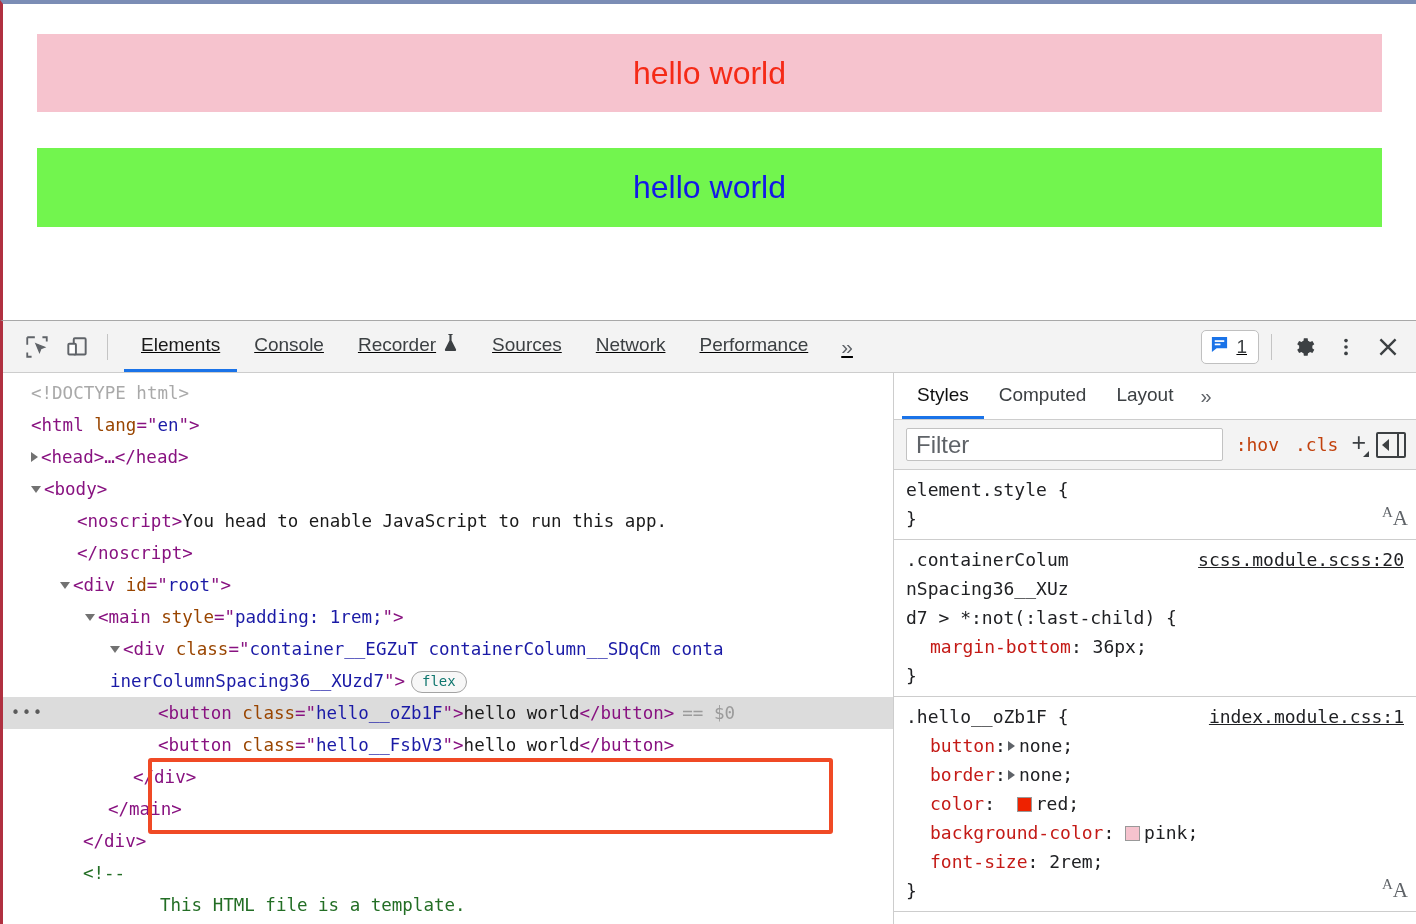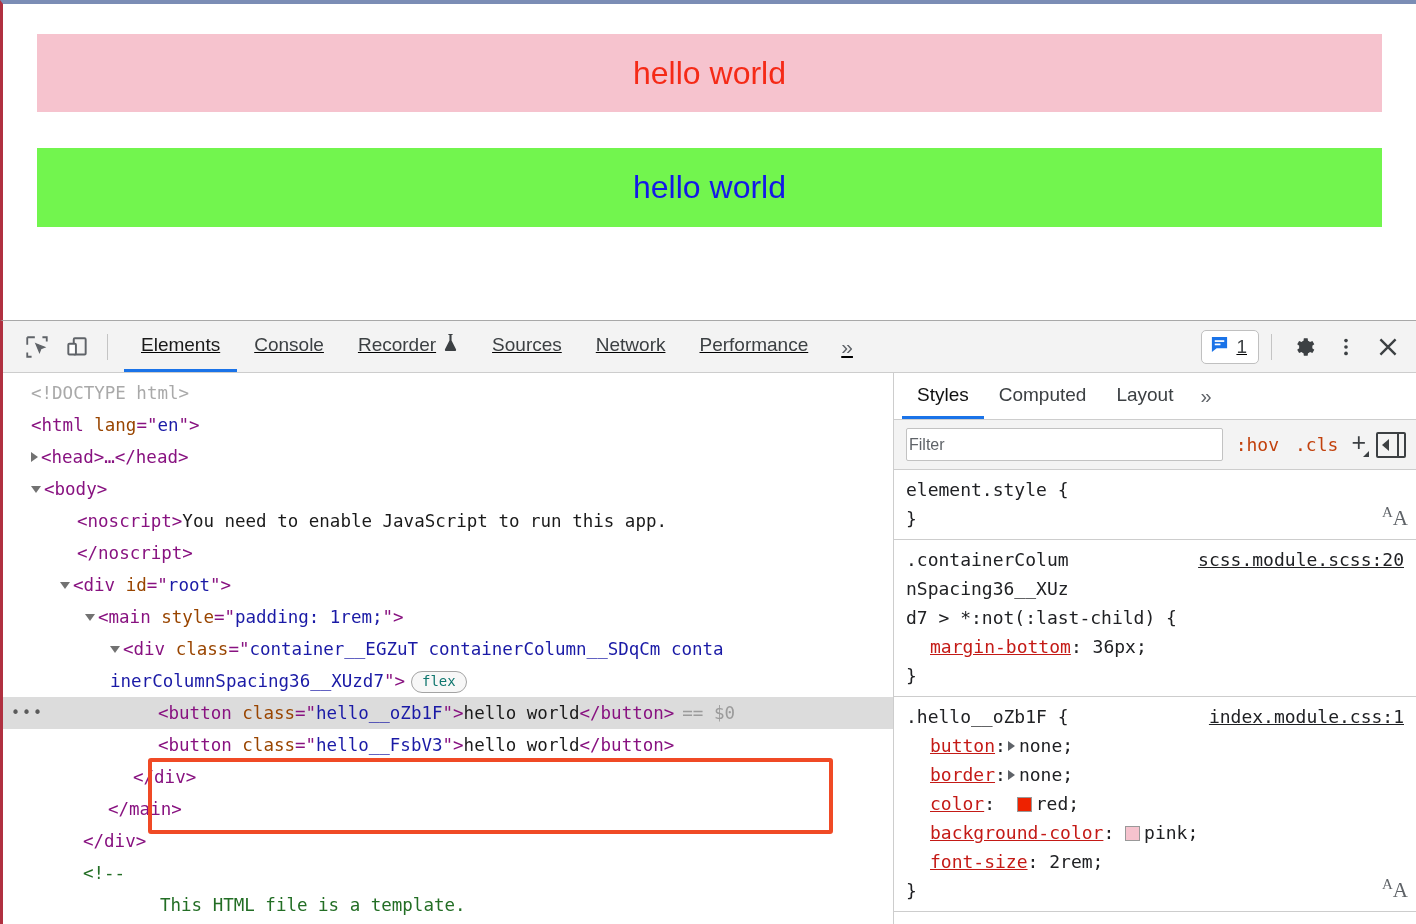--- a/index.html
+++ b/index.html
@@ -262,22 +262,22 @@
     padding: 0 10px 0 12px;
     border-bottom: 1px solid #cdcdcd;
     background: #f3f3f3;
   }
   .filter-input {
     flex: 1;
     height: 33px;
     border: 1px solid #c2c2c2;
     border-radius: 2px;
     background: #fff;
-    font-size: 16px;
-    padding: 0 2px;
+    font-size: 24px;
+    padding: 0 9px;
     color: #202124;
     font-family: "Liberation Sans", sans-serif;
     min-width: 0;
   }
   .filter-input::placeholder { color: #5f6368; }
   .hov-btn, .cls-btn {
     font-family: "DejaVu Sans Mono", monospace;
     font-size: 18px;
     color: #c2410c;
     cursor: pointer;
@@ -342,21 +342,21 @@
   }
   .selector { color: #202124; word-break: break-all; }
   .src-link {
     color: #202124;
     text-decoration: underline;
     white-space: nowrap;
     cursor: pointer;
     flex-shrink: 0;
   }
   .decl { padding-left: 24px; white-space: pre-wrap; }
-  .prop { color: #c41a16; text-decoration: underline; }
+  .prop { color: #c41a16; }
   .pval { color: #202124; }
   .disc-tri {
     display: inline-block;
     width: 0; height: 0;
     border-left: 7px solid #5f6368;
     border-top: 5px solid transparent;
     border-bottom: 5px solid transparent;
     margin: 0 4px 0 2px;
     position: relative; top: -1px;
     cursor: pointer;
@@ -475,21 +475,21 @@
       <div class="dom-pane">
 
         <div class="dom-line"><span class="doctype">&lt;!DOCTYPE html&gt;</span></div>
 
         <div class="dom-line"><span class="punct">&lt;</span><span class="tag">html</span> <span class="attr">lang</span><span class="punct">="</span><span class="val">en</span><span class="punct">"&gt;</span></div>
 
         <div class="dom-line" style="padding-left:28px;"><span class="tri"></span><span class="tag">&lt;head&gt;…&lt;/head&gt;</span></div>
 
         <div class="dom-line" style="padding-left:28px;"><span class="tri open"></span><span class="tag">&lt;body&gt;</span></div>
 
-        <div class="dom-line" style="padding-left:74px;"><span class="tag">&lt;noscript&gt;</span><span class="txt">You need to enable JavaScript to run this app.</span></div>
+        <div class="dom-line" style="padding-left:74px;"><span class="tag">&lt;noscript&gt;</span><span class="txt">You head to enable JavaScript to run this app.</span></div>
 
         <div class="dom-line" style="padding-left:74px;"><span class="tag">&lt;/noscript&gt;</span></div>
 
         <div class="dom-line" style="padding-left:57px;"><span class="tri open"></span><span class="punct">&lt;</span><span class="tag">div</span> <span class="attr">id</span><span class="punct">="</span><span class="val">root</span><span class="punct">"&gt;</span></div>
 
         <div class="dom-line" style="padding-left:82px;"><span class="tri open"></span><span class="punct">&lt;</span><span class="tag">main</span> <span class="attr">style</span><span class="punct">="</span><span class="val">padding: 1rem;</span><span class="punct">"&gt;</span></div>
 
         <div class="dom-line" style="padding-left:107px;"><span class="tri open"></span><span class="punct">&lt;</span><span class="tag">div</span> <span class="attr">class</span><span class="punct">="</span><span class="val">container__EGZuT containerColumn__SDqCm conta</span></div>
 
         <div class="dom-line" style="padding-left:107px;"><span class="val">inerColumnSpacing36__XUzd7</span><span class="punct">"&gt;</span><span class="flex-badge">flex</span></div>

